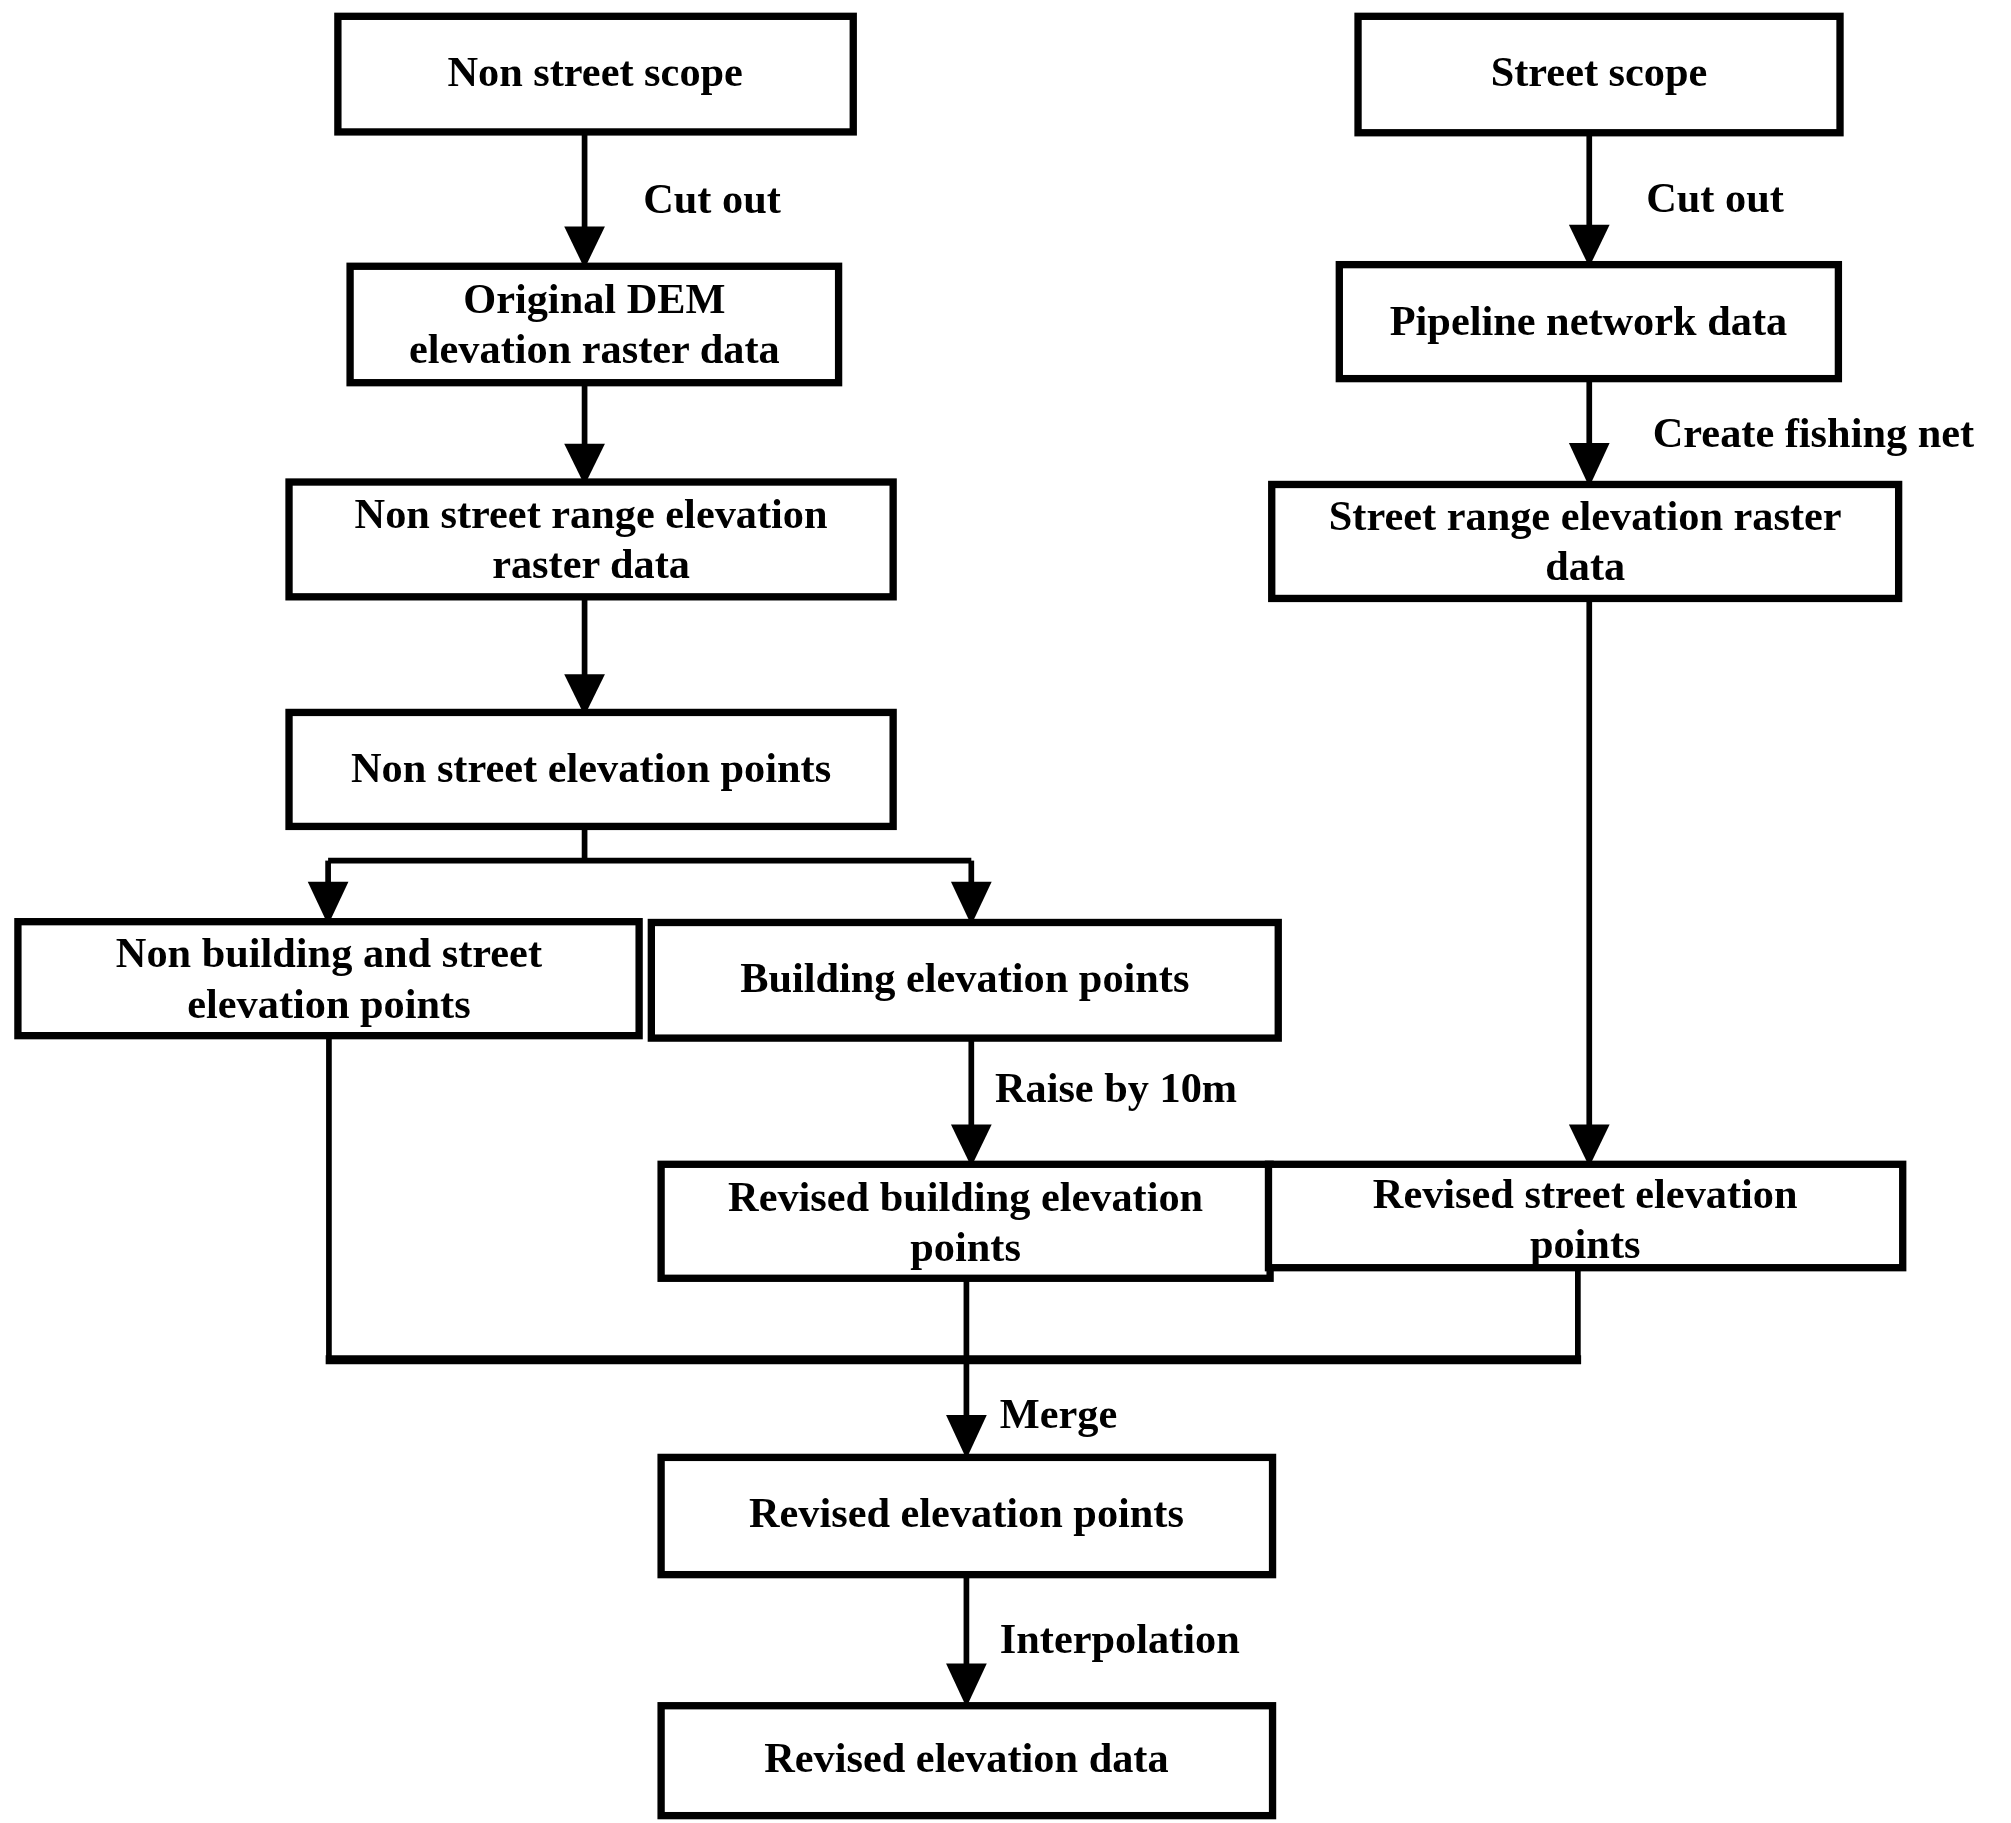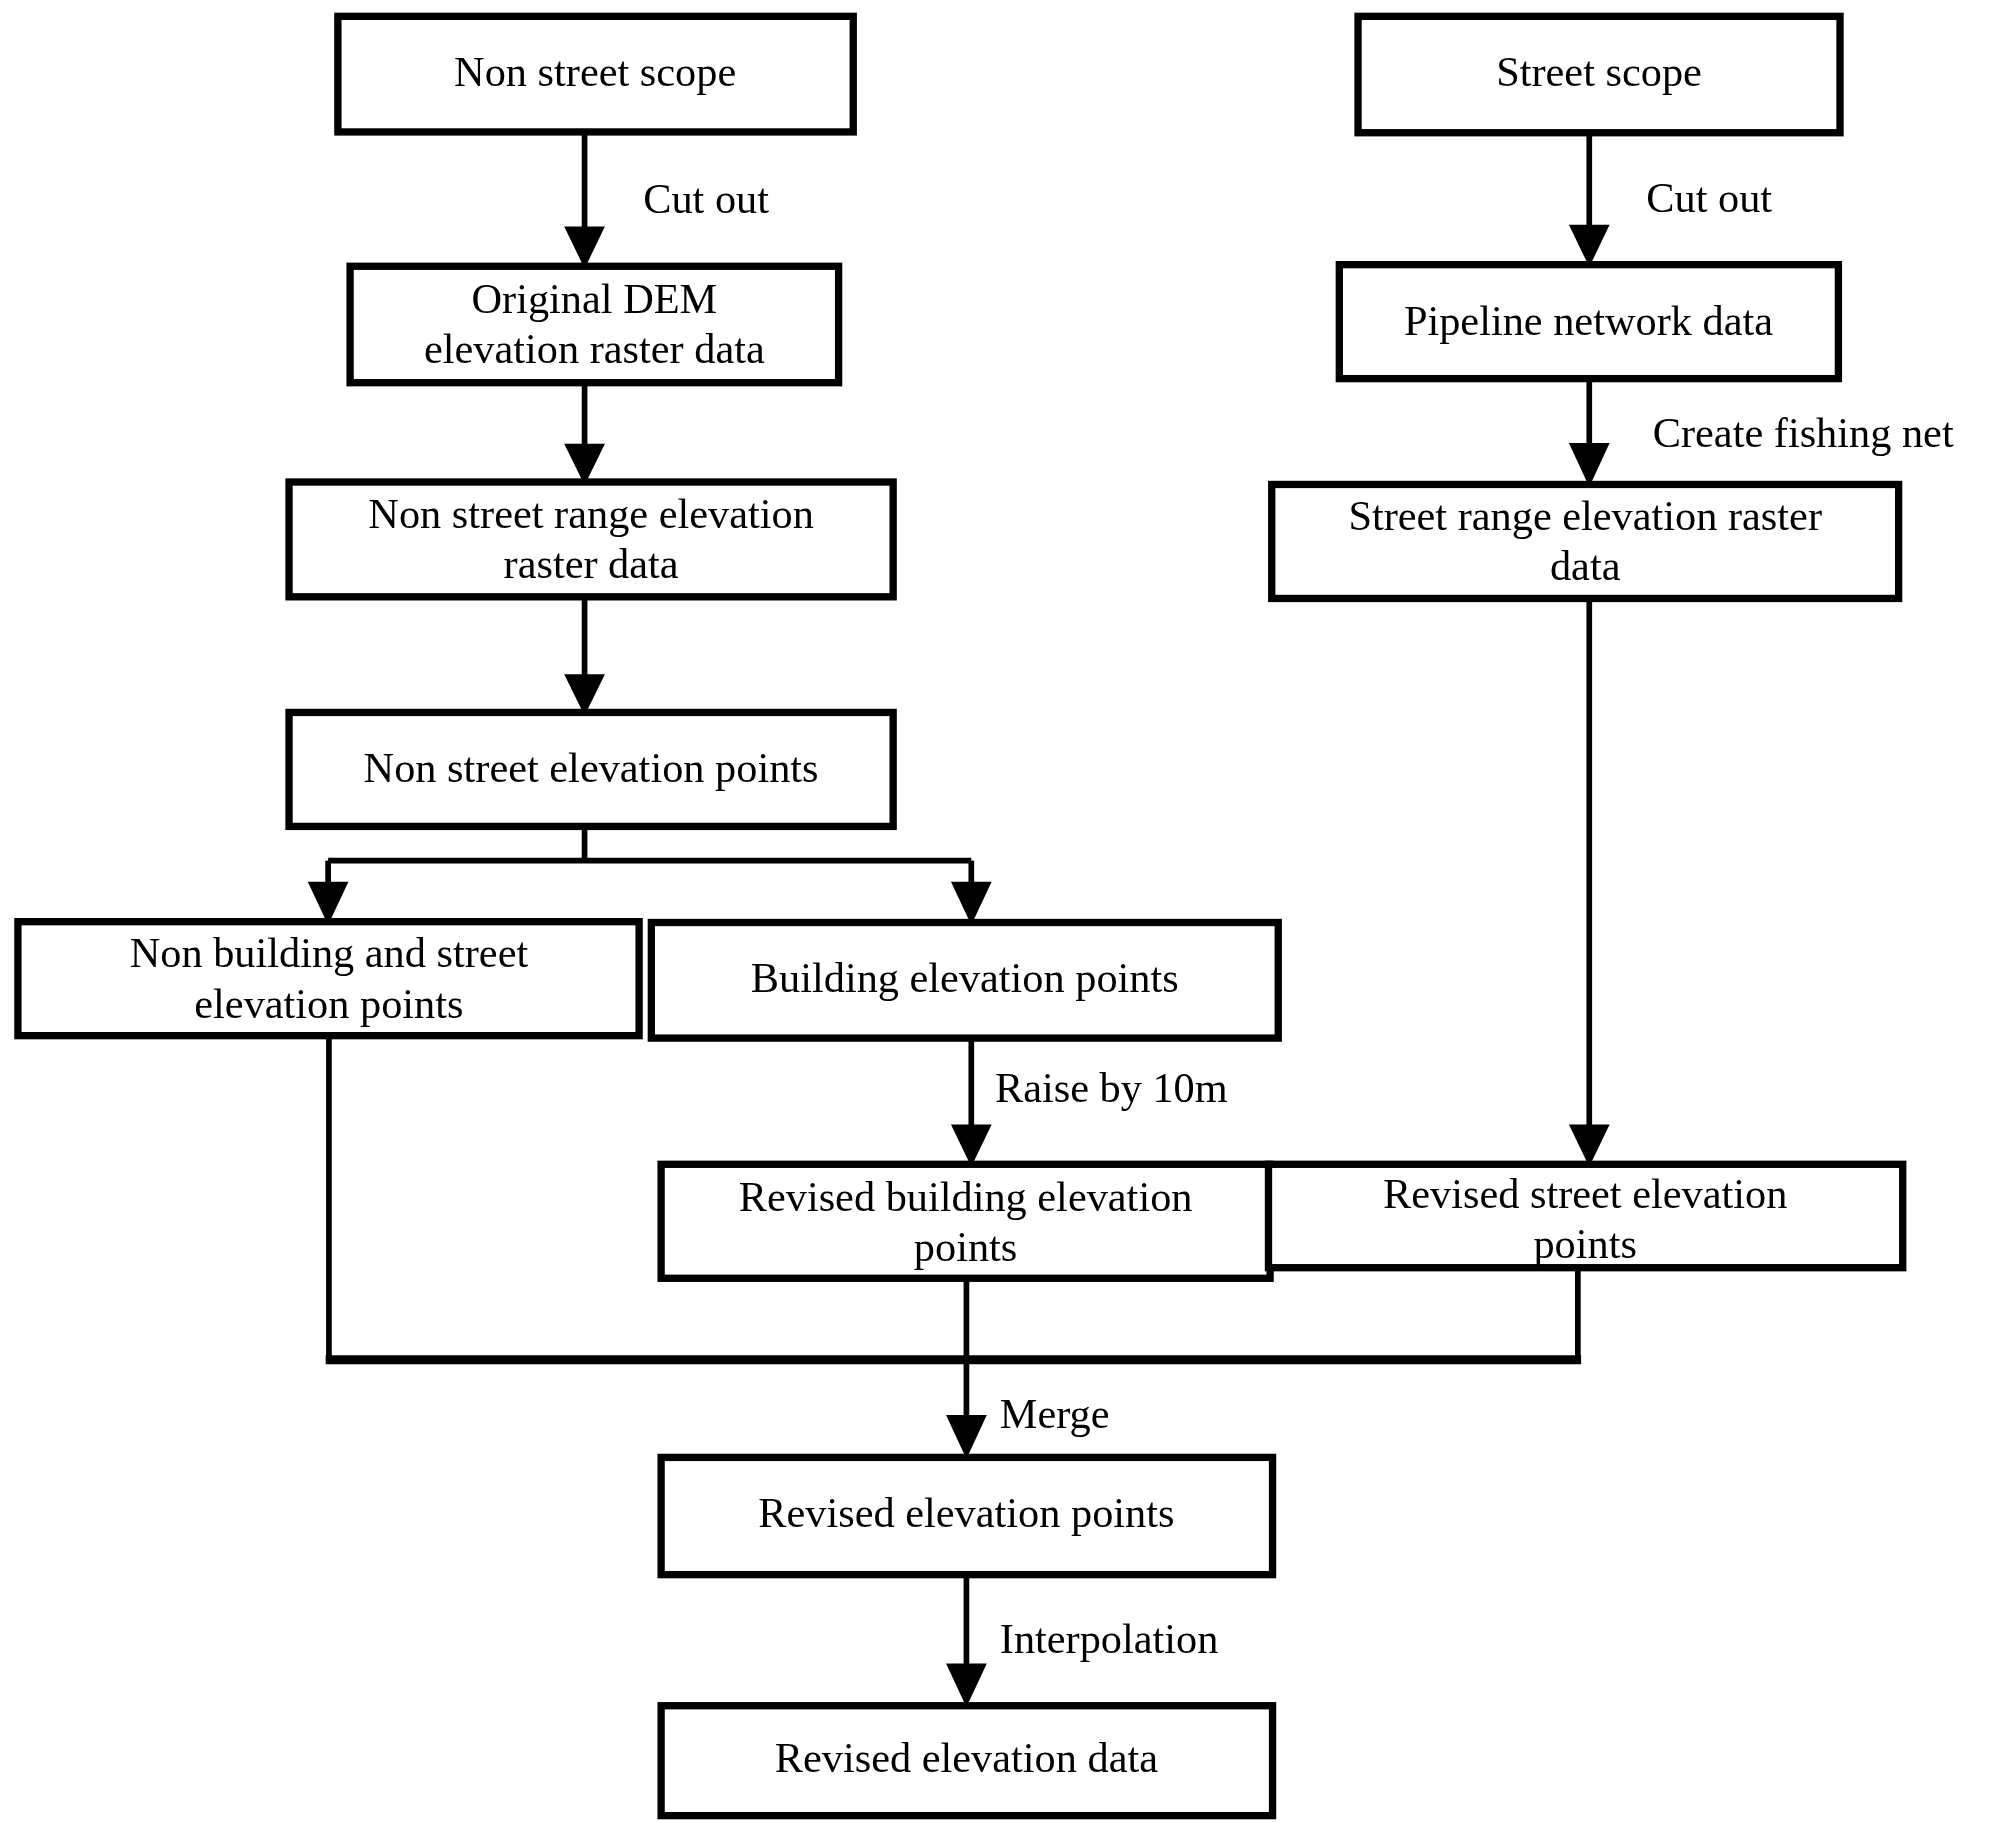--- a/index.html
+++ b/index.html
@@ -6,20 +6,21 @@
     margin: 0;
     padding: 0;
     background: #ffffff;
   }
   #stage {
     position: relative;
     width: 2011px;
     height: 1823px;
     background: #ffffff;
     font-family: "Liberation Serif", "DejaVu Serif", serif;
+    font-weight: bold;
   }
   #flow {
     position: absolute;
     left: 0;
     top: 0;
     width: 2011px;
     height: 1823px;
   }
   .node-rect {
     fill: #ffffff;

